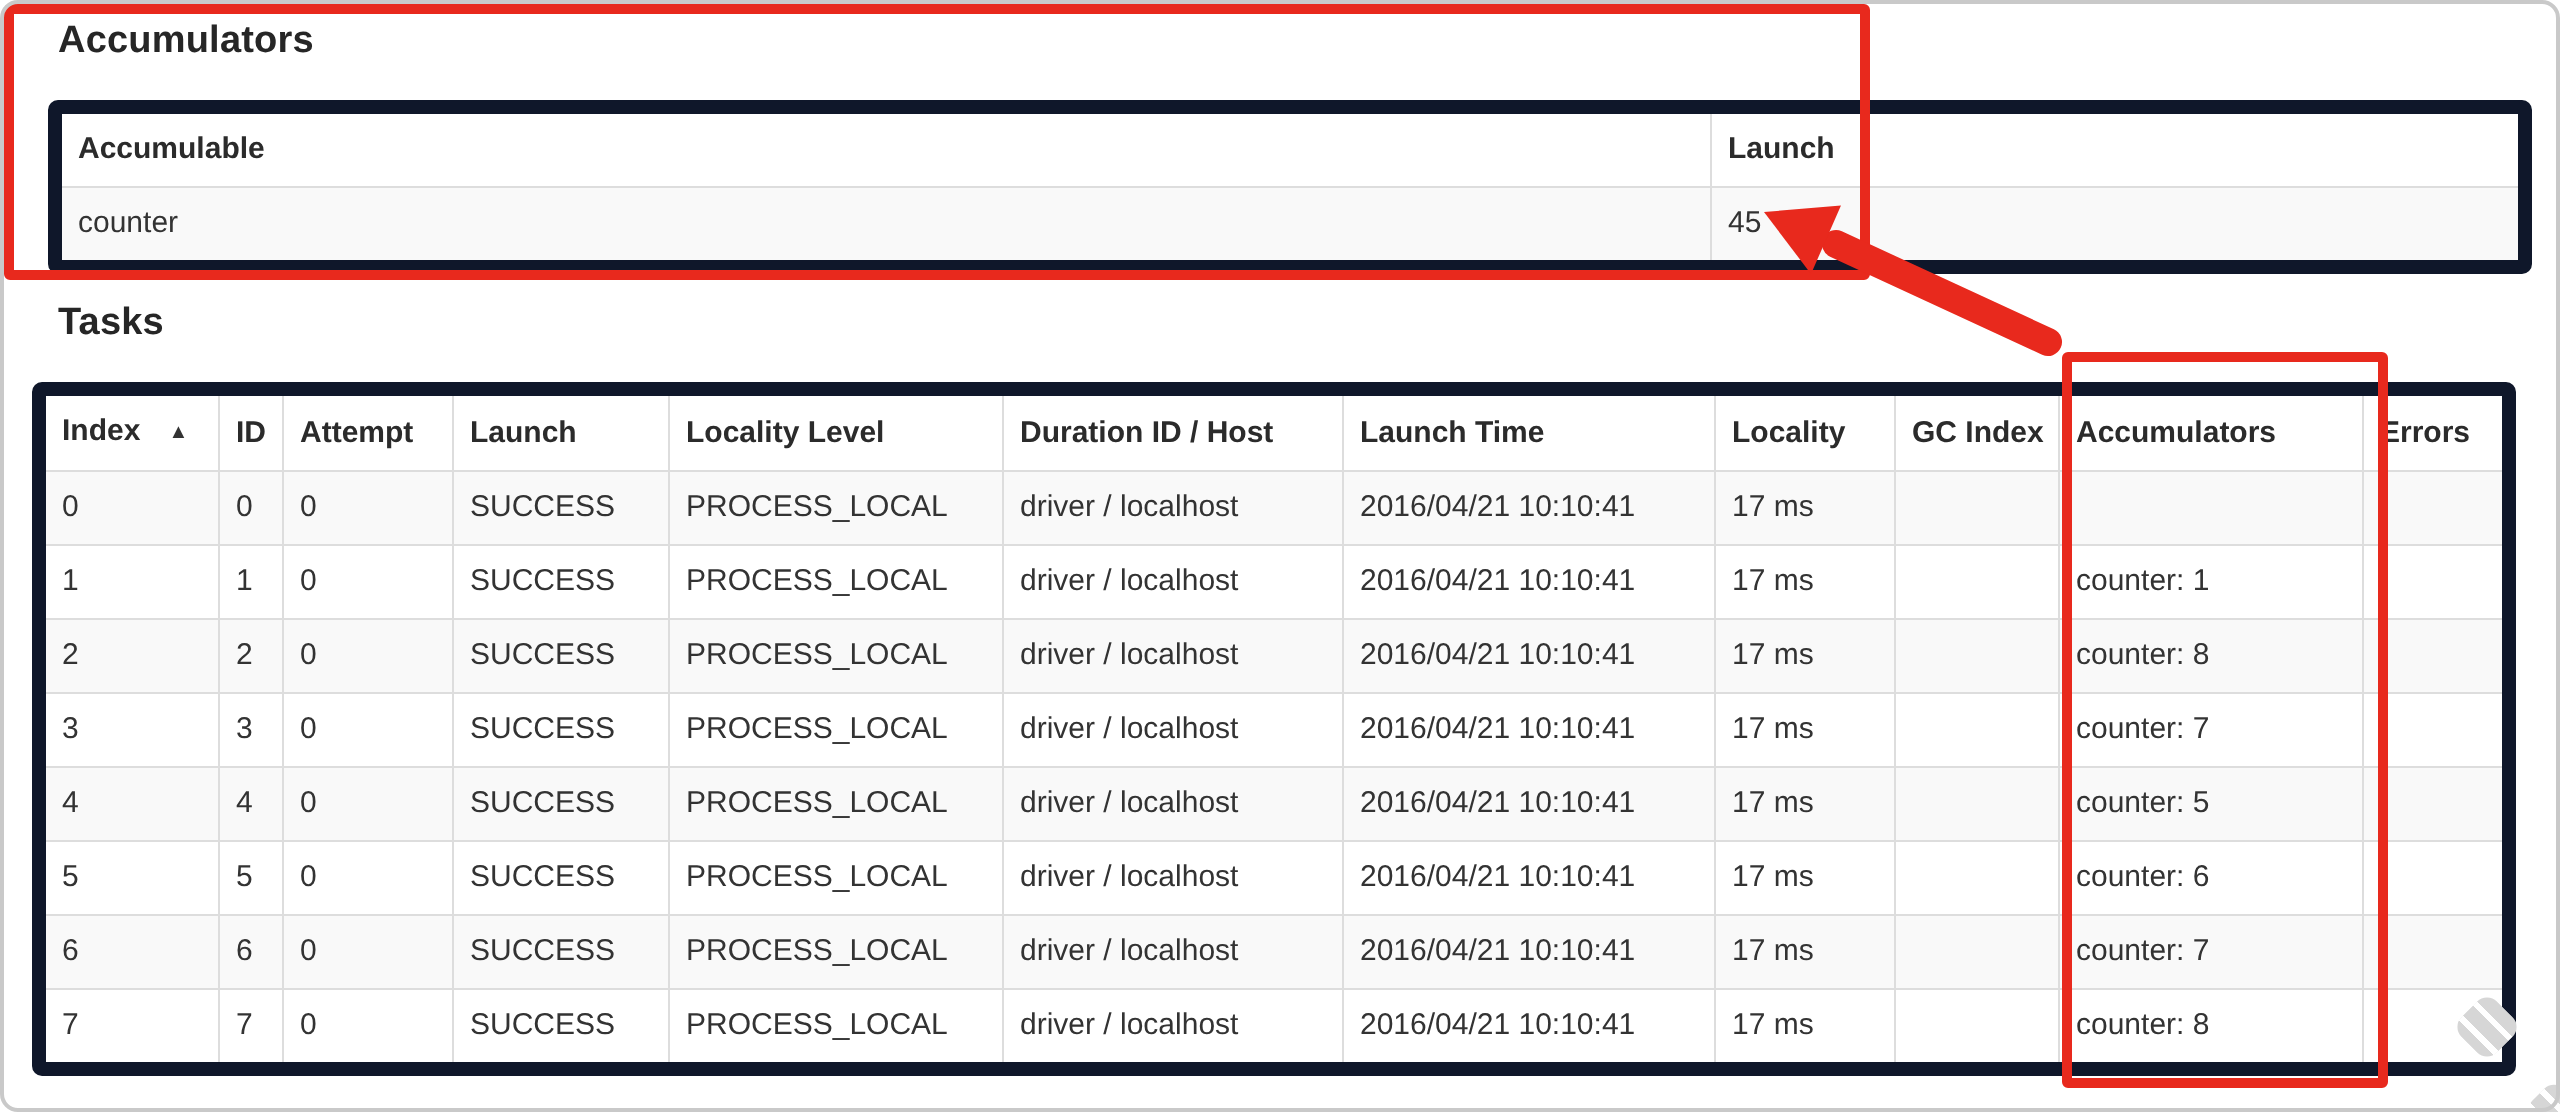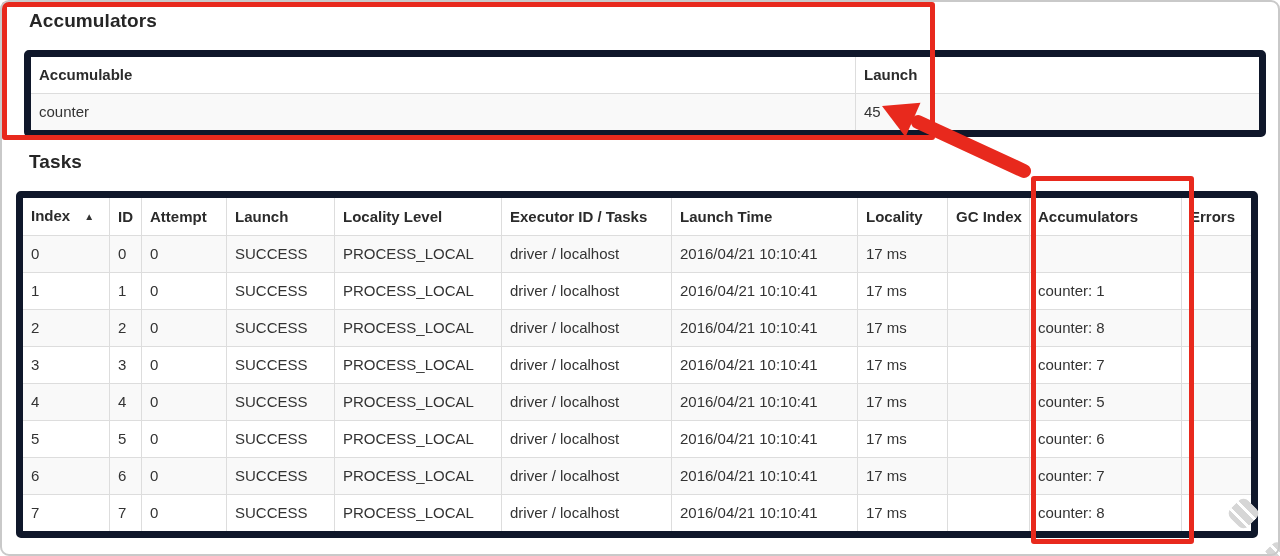--- a/index.html
+++ b/index.html
@@ -136,21 +136,21 @@
     <col style="width:152px">
       <col style="width:70px">
   </colgroup>
   <thead>
       <tr>
         <th><span>Index</span><span class="sort-icon">▲</span></th>
         <th><span>ID</span></th>
         <th><span>Attempt</span></th>
         <th><span>Launch</span></th>
         <th><span>Locality Level</span></th>
-        <th><span>Executor ID / Tasks</span></th>
+        <th><span>Duration ID / Host</span></th>
         <th><span>Launch Time</span></th>
         <th><span>Locality</span></th>
         <th><span>GC Index</span></th>
         <th><span>Accumulators</span></th>
         <th><span>Errors</span></th>
       </tr>
     </thead>
   <tbody>
       <tr>
         <td>0</td>

